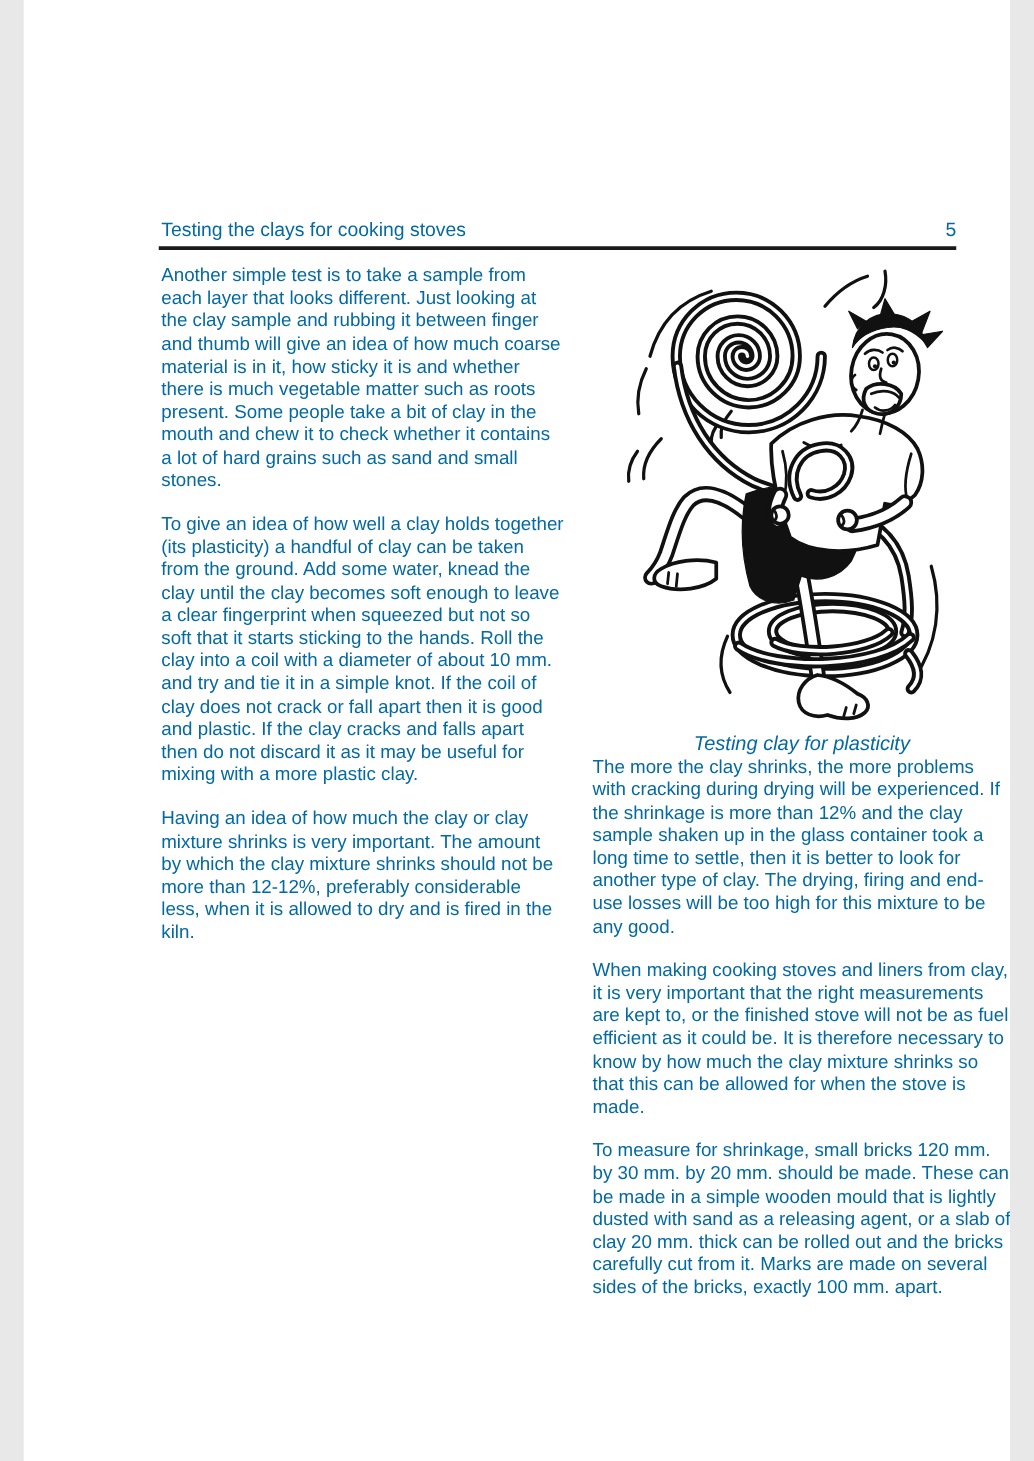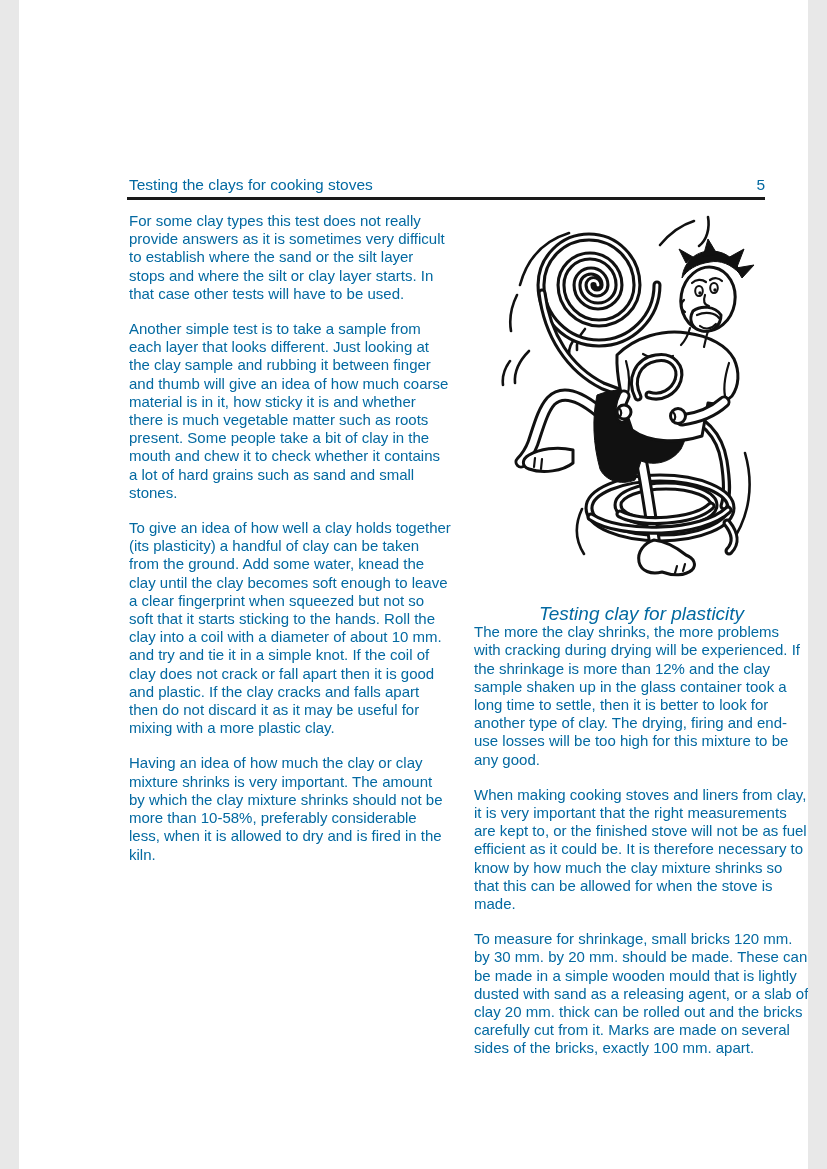--- a/index.html
+++ b/index.html
@@ -21,21 +21,21 @@
     position:absolute;left:108px;top:197px;width:638px;height:3px;
     background:#1a1a1a;
   }
   .col{position:absolute;font-size:15px;line-height:18.2px;text-align:left;}
   .col p{margin:0 0 17px 0;}
   .col-left{left:110px;top:212px;width:322px;}
   .col-right{left:455px;top:203px;width:335px;}
   figure{margin:0;padding:0;}
   figure svg{display:block;margin:0 auto;}
   figcaption{
-    text-align:center;font-style:italic;font-size:19px;margin-top:24px;
+    text-align:center;font-style:italic;font-size:16px;margin-top:6px;
   }
   .col-right p:first-of-type{}
 
   
   .arc{fill:none;stroke:#111;stroke-width:2.6;stroke-linecap:round;}
   .rb{fill:none;stroke:#111;stroke-width:9;stroke-linecap:round;}
   .rw{fill:none;stroke:#fff;stroke-width:2.8;stroke-linecap:round;}
   .limb-b{fill:none;stroke:#111;stroke-width:13;stroke-linecap:round;stroke-linejoin:round;}
   .limb-w{fill:none;stroke:#fff;stroke-width:7;stroke-linecap:round;stroke-linejoin:round;}
   .skin{fill:#fff;stroke:#111;stroke-width:3;stroke-linejoin:round;}
@@ -49,24 +49,23 @@
 
 <div class="page">
 
   <div class="page-header">
     <span>Testing the clays for cooking stoves</span>
     <span>5</span>
   </div>
   <div class="header-rule"></div>
 
   <div class="col col-left">
-    <p>For some clay types this test does not really provide answers as it is sometimes very difficult to establish where the sand or the silt layer stops and where the silt or clay layer starts. In that case other tests will have to be used.</p>
     <p>Another simple test is to take a sample from each layer that looks different. Just looking at the clay sample and rubbing it between finger and thumb will give an idea of how much coarse material is in it, how sticky it is and whether there is much vegetable matter such as roots present. Some people take a bit of clay in the mouth and chew it to check whether it contains a lot of hard grains such as sand and small stones.</p>
     <p>To give an idea of how well a clay holds together (its plasticity) a handful of clay can be taken from the ground. Add some water, knead the clay until the clay becomes soft enough to leave a clear fingerprint when squeezed but not so soft that it starts sticking to the hands. Roll the clay into a coil with a diameter of about 10 mm. and try and tie it in a simple knot. If the coil of clay does not crack or fall apart then it is good and plastic. If the clay cracks and falls apart then do not discard it as it may be useful for mixing with a more plastic clay.</p>
-    <p>Having an idea of how much the clay or clay mixture shrinks is very important. The amount by which the clay mixture shrinks should not be more than 10-58%, preferably considerable less, when it is allowed to dry and is fired in the kiln.</p>
+    <p>Having an idea of how much the clay or clay mixture shrinks is very important. The amount by which the clay mixture shrinks should not be more than 12-12%, preferably considerable less, when it is allowed to dry and is fired in the kiln.</p>
   </div>
 
   <div class="col col-right">
     <figure>
       <svg width="330" height="378" viewBox="0 0 330 378" aria-hidden="true">
         <defs>
           <path id="sp" d="M180,82 A58,58 0 0 1 64,82 A48,48 0 0 1 160,82 A38,38 0 0 1 84,82 A29,29 0 0 1 142,82 A21,21 0 0 1 100,82 A14,14 0 0 1 128,82 A8,8 0 0 1 112,82 A4.5,4.5 0 0 1 121,82"></path>
           <path id="t1" d="M65,90 C70,132 92,166 126,183 C138,188 148,191 156,193"></path>
           <path id="t2" d="M198,206 C228,215 243,233 247,258 C250,277 251,291 247,303"></path>
           <ellipse id="lo" cx="183" cy="305" rx="71" ry="30"></ellipse>

